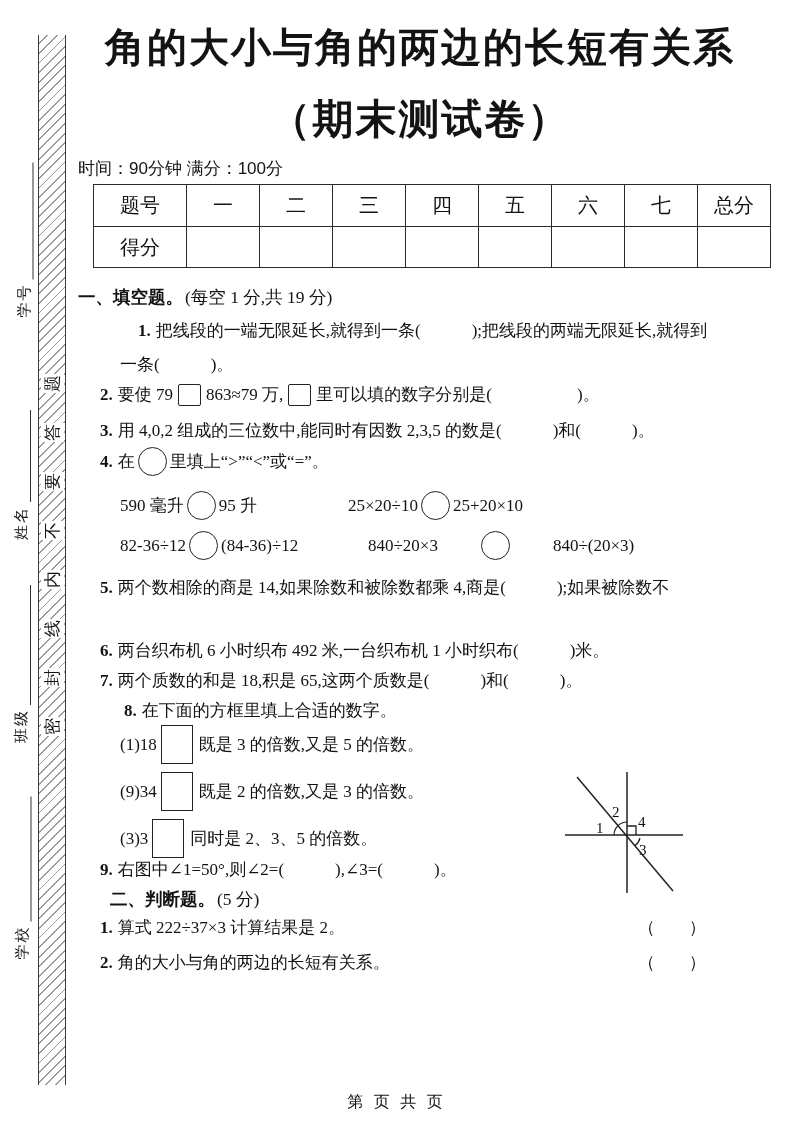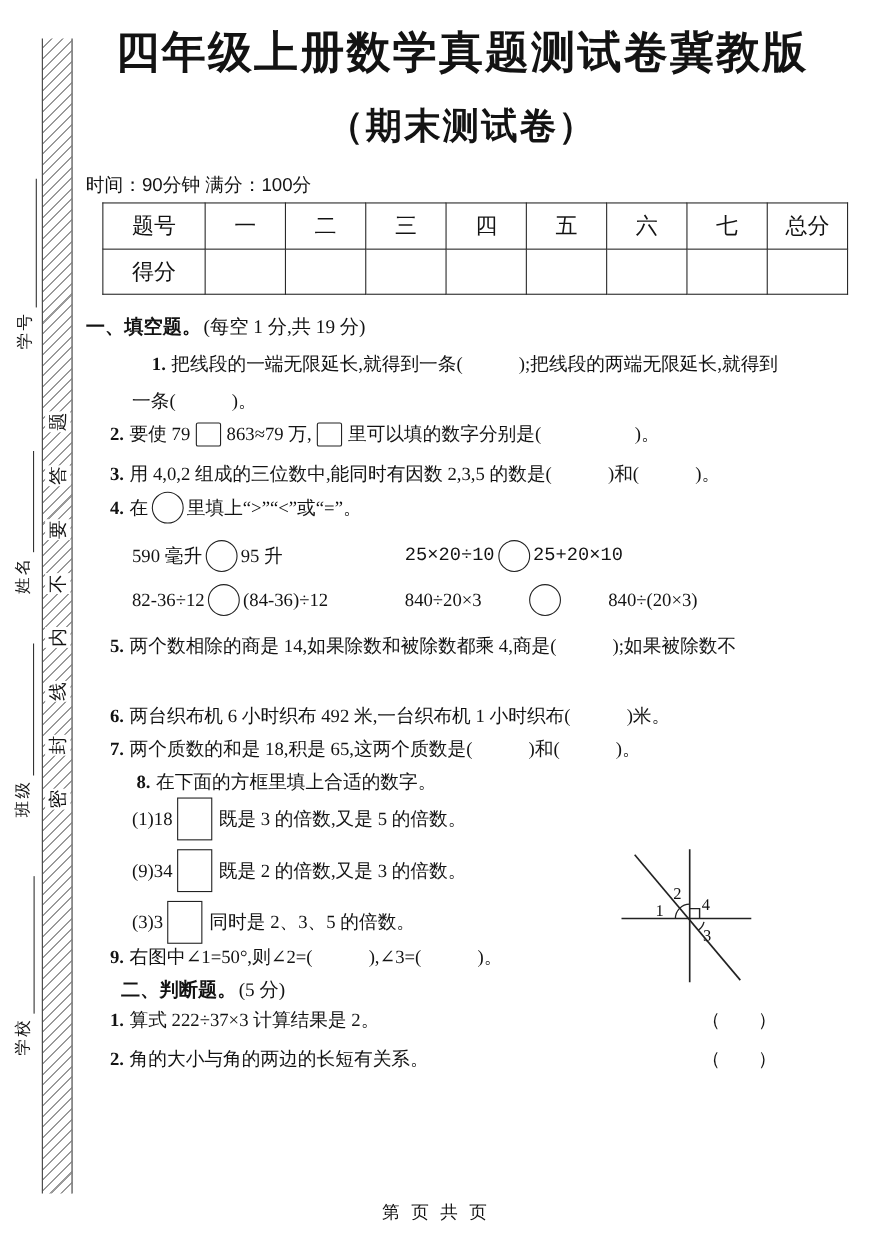--- a/index.html
+++ b/index.html
@@ -28,21 +28,21 @@
     display:flex; flex-direction:column; justify-content:space-between; align-items:center;
   }
   .seal-chars span{
     transform:rotate(-90deg); font-size:17px; background:#ffffff; line-height:1;
     padding:3px 1px; font-weight:500;
   }
 
   
   .title{ left:78px; top:20px; width:684px; text-align:center; font-size:40px;
           font-weight:bold; letter-spacing:2px; white-space:nowrap; }
-  .subtitle{ left:78px; top:92px; width:684px; text-align:center; font-size:33px;
+  .subtitle{ left:78px; top:92px; width:684px; text-align:center; font-size:41px;
              font-weight:bold; letter-spacing:2px; }
   .meta{ left:78px; top:157px; width:682px; text-align:left; font-size:17px;
          font-family:"Liberation Sans","DejaVu Sans",sans-serif; }
 
   table.score{ border-collapse:collapse; table-layout:fixed; }
   table.score td{
     border:1.5px solid #2a2a2a; text-align:center; vertical-align:middle;
     font-size:20px; padding:0; height:40px;
   }
   table.score tr:first-child td{ height:41px; }
@@ -97,21 +97,21 @@
     <span>题</span>
     <span>答</span>
     <span>要</span>
     <span>不</span>
     <span>内</span>
     <span>线</span>
     <span>封</span>
     <span>密</span>
   </div>
 
-  <div class="abs title">四年级上册数学真题测试卷冀教版</div>
+  <div class="abs title">角的大小与角的两边的长短有关系</div>
   <div class="abs subtitle">（期末测试卷）</div>
   <div class="abs meta">时间：90分钟 满分：100分</div>
 
   <table class="score abs" style="left:93px; top:184px;">
     <tbody>
         <tr>
       <td class="c0">题号</td>
       <td class="cn">一</td>
       <td class="cn">二</td>
       <td class="cn">三</td>
@@ -164,21 +164,21 @@
       <span>在</span>
     <span class="circ"></span>
     <span>里填上“&gt;”“&lt;”或“=”。</span>
   </div>
 
   <div class="qline qflex" style="left:120px; top:491px;">
     <span>590 毫升</span>
     <span class="circ"></span>
     <span>95 升</span>
   </div>
-  <div class="qline qflex" style="left:368px; top:491px;font-family:Liberation Mono, monospace;">
+  <div class="qline qflex" style="left:348px; top:491px;">
     <span>25×20÷10</span>
     <span class="circ"></span>
     <span>25+20×10</span>
   </div>
   <div class="qline qflex" style="left:120px; top:531px;">
     <span>82-36÷12</span>
     <span class="circ"></span>
     <span>(84-36)÷12</span>
   </div>
   <div class="qline qflex" style="left:368px; top:531px;gap:40px;">

